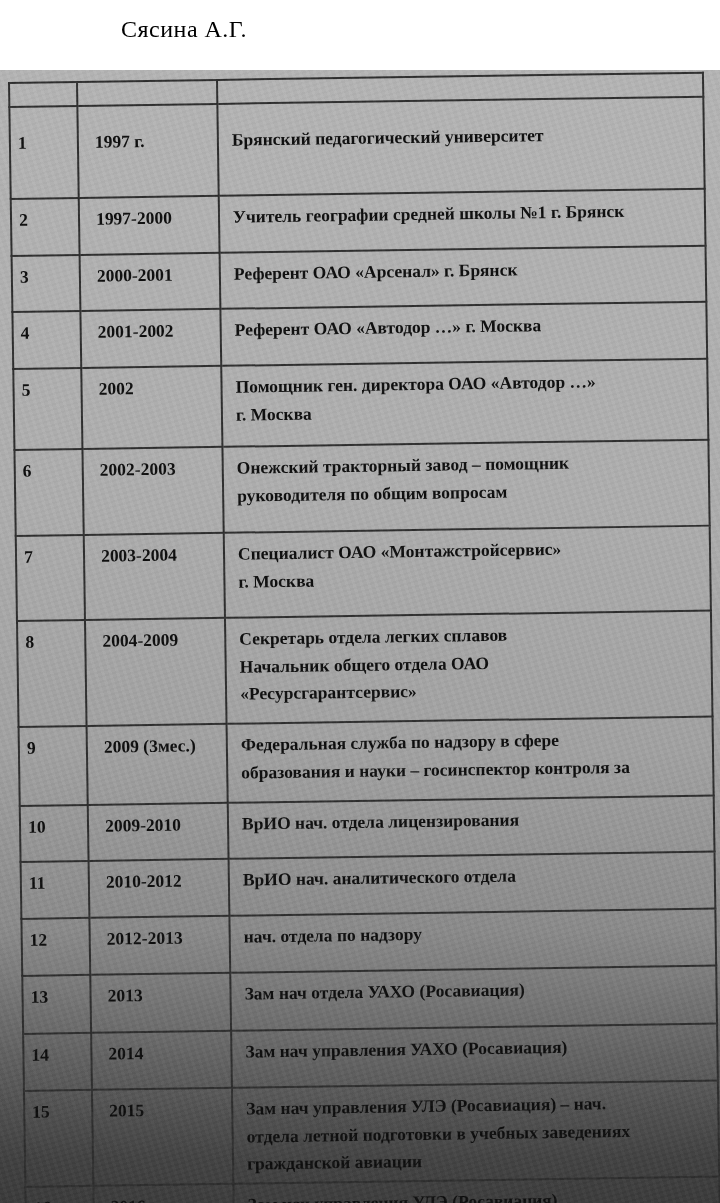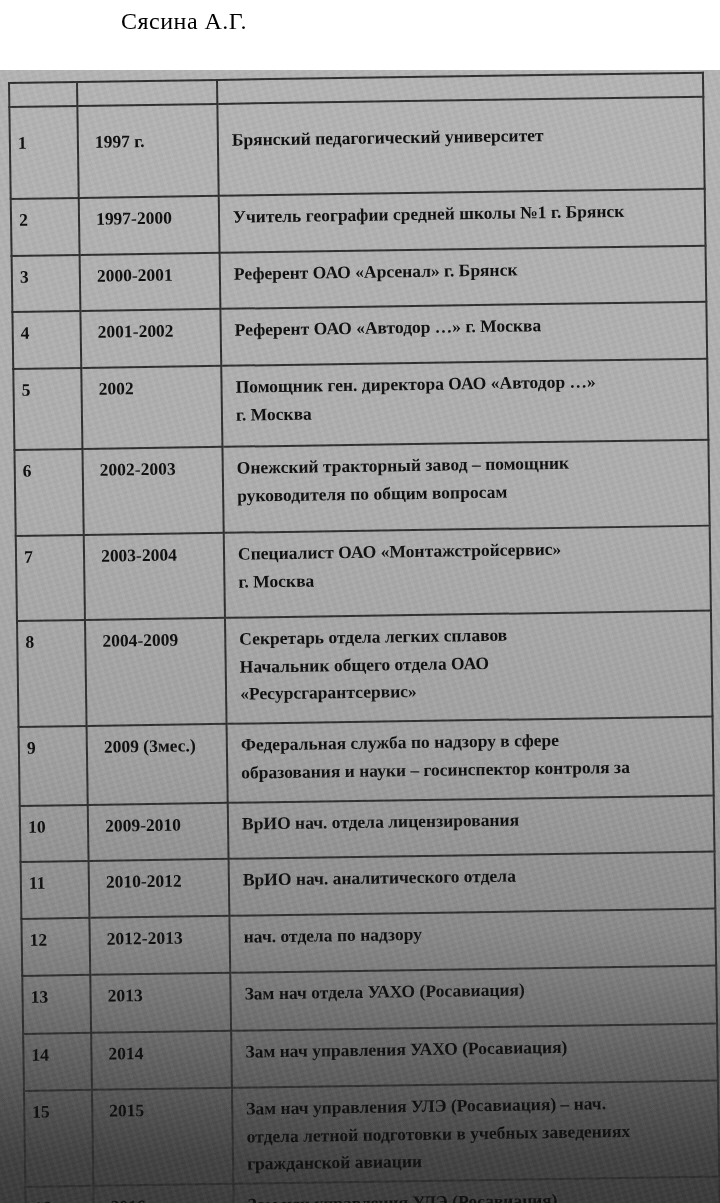--- a/index.html
+++ b/index.html
@@ -6,21 +6,21 @@
   body {
     width: 720px; height: 1203px;
     background: #ffffff;
     overflow: hidden;
     font-family: "Liberation Serif", "DejaVu Serif", serif;
   }
   .page { position: relative; width: 720px; height: 1203px; }
 
   .doc-title {
     position: absolute;
-    left: 121px; top: 8px;
+    left: 121px; top: 16px;
     font-size: 24px;
     color: #000000;
     letter-spacing: 0.5px;
   }
 
   .photo {
     position: absolute;
     left: 0; top: 70px;
     width: 720px; height: 1133px;
     background:

